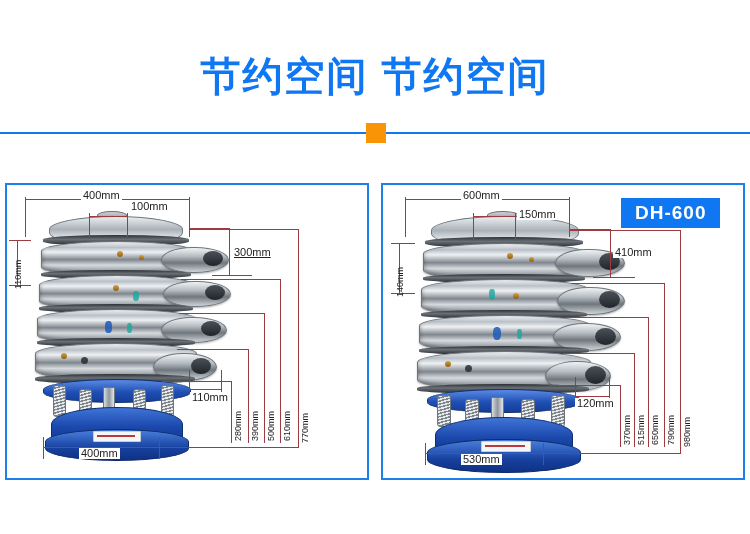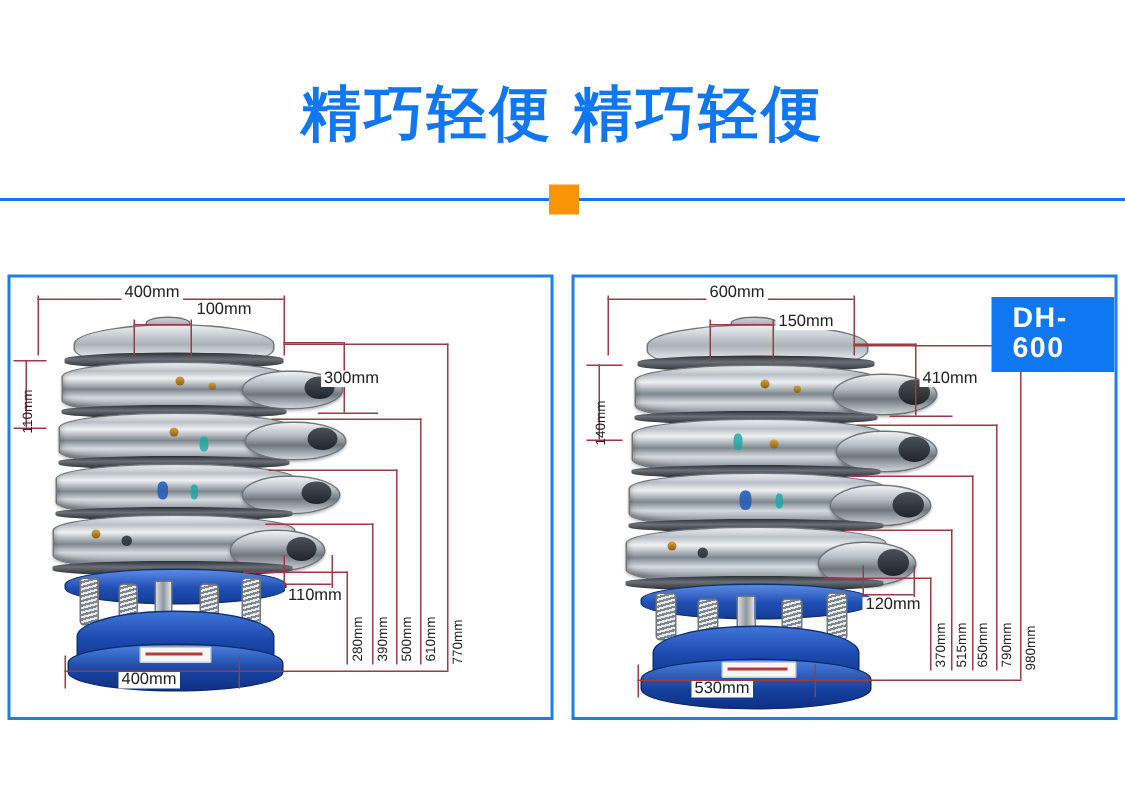--- a/index.html
+++ b/index.html
@@ -28,21 +28,21 @@
     border:2px solid #1d7fe8;box-sizing:border-box;background:#fff;overflow:hidden;
   }
   .panel-left{left:5px;}
   .panel-right{left:381px;}
 
   .badge{
     position:absolute;background:#1077f2;color:#fff;font-size:19px;font-weight:bold;
     letter-spacing:1px;padding:5px 14px;line-height:20px;z-index:40;
   }
   .badge-left{left:243px;top:13px;}
-  .badge-right{left:238px;top:13px;margin-left:40px;}
+  .badge-right{left:238px;top:13px;}
 
   
   .dim-h{position:absolute;height:1px;background:#9c3b42;z-index:12;}
   .dim-v{position:absolute;width:1px;background:#9c3b42;z-index:12;}
   .tick-v{position:absolute;width:1px;background:#9c3b42;z-index:13;}
   .tick-h{position:absolute;height:1px;background:#9c3b42;z-index:13;}
   .dim-label{
     position:absolute;font-size:9.5px;color:#222;background:#fff;
     padding:0 2px;line-height:11px;white-space:nowrap;z-index:20;
   }
@@ -117,21 +117,21 @@
   .darkdot{position:absolute;border-radius:50%;background:#20242a;opacity:.8;}
   .bluedot{position:absolute;border-radius:40%;background:#1f5bb8;opacity:.85;}
   .tealdot{position:absolute;border-radius:40%;background:#19a7a0;opacity:.8;}
 </style>
 </head>
 <body>
 
 <div class="page">
 
   <div class="header">
-    <div class="header-title">精巧轻便 精巧轻便</div>
+    <div class="header-title">节约空间 节约空间</div>
     <div class="divider-wrap">
       <div class="divider-line"></div>
       <div class="divider-box"></div>
     </div>
   </div>
 
   <div class="panels">
 
     <div class="panel panel-left">
 
@@ -195,21 +195,21 @@
       <div class="dim-label dim-label-big" style="left:122px;top:16px;">100mm</div>
 
       <div class="tick-h" style="left:2px;top:55px;width:22px;"></div>
       <div class="tick-h" style="left:2px;top:100px;width:22px;"></div>
       <div class="dim-v" style="left:10px;top:55px;height:45px;"></div>
       <div class="dim-label-v" style="left:6px;top:104px;">110mm</div>
 
       <div class="dim-h" style="left:182px;top:43px;width:40px;"></div>
       <div class="dim-h" style="left:205px;top:90px;width:40px;"></div>
       <div class="dim-v" style="left:222px;top:43px;height:47px;"></div>
-      <div class="dim-label dim-label-big" style="left:207px;top:62px;">300mm</div>
+      <div class="dim-label dim-label-big" style="left:225px;top:62px;text-decoration:underline;">300mm</div>
 
       <div class="tick-v" style="left:182px;top:185px;height:22px;"></div>
       <div class="tick-v" style="left:214px;top:185px;height:22px;"></div>
       <div class="dim-h" style="left:182px;top:204px;width:32px;"></div>
       <div class="dim-label dim-label-big" style="left:183px;top:207px;">110mm</div>
 
       <div class="tick-v" style="left:36px;top:252px;height:22px;"></div>
       <div class="tick-v" style="left:152px;top:252px;height:22px;"></div>
       <div class="dim-h" style="left:36px;top:262px;width:116px;"></div>
       <div class="dim-label dim-label-big" style="left:72px;top:263px;">400mm</div>
@@ -283,21 +283,21 @@
 
         <div class="base" style="left:34px;top:206px;width:136px;height:48px;"></div>
         <div class="base-plate" style="left:26px;top:228px;width:152px;height:32px;"></div>
         <div class="base-label" style="left:80px;top:230px;width:48px;height:9px;"></div>
         <div class="base-label-line" style="left:84px;top:234px;width:40px;"></div>
       </div>
 
       <div class="tick-v" style="left:22px;top:12px;height:40px;"></div>
       <div class="tick-v" style="left:186px;top:12px;height:40px;"></div>
       <div class="dim-h" style="left:22px;top:14px;width:164px;"></div>
-      <div class="dim-label dim-label-big" style="left:88px;top:5px;">600mm</div>
+      <div class="dim-label dim-label-big" style="left:78px;top:5px;">600mm</div>
 
       <div class="tick-v" style="left:90px;top:28px;height:28px;"></div>
       <div class="tick-v" style="left:132px;top:28px;height:28px;"></div>
       <div class="dim-h" style="left:90px;top:31px;width:42px;"></div>
       <div class="dim-label dim-label-big" style="left:134px;top:24px;">150mm</div>
 
       <div class="tick-h" style="left:8px;top:58px;width:24px;"></div>
       <div class="tick-h" style="left:8px;top:108px;width:24px;"></div>
       <div class="dim-v" style="left:16px;top:58px;height:50px;"></div>
       <div class="dim-label-v" style="left:12px;top:112px;">140mm</div>

